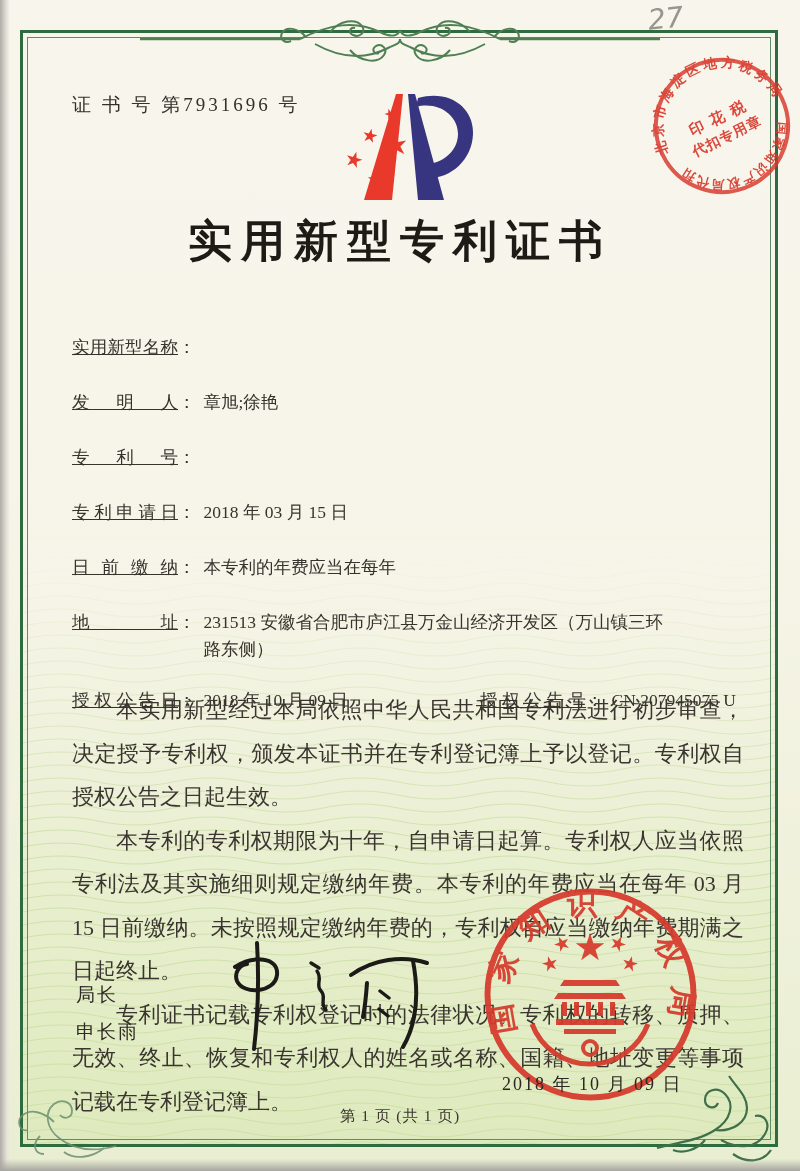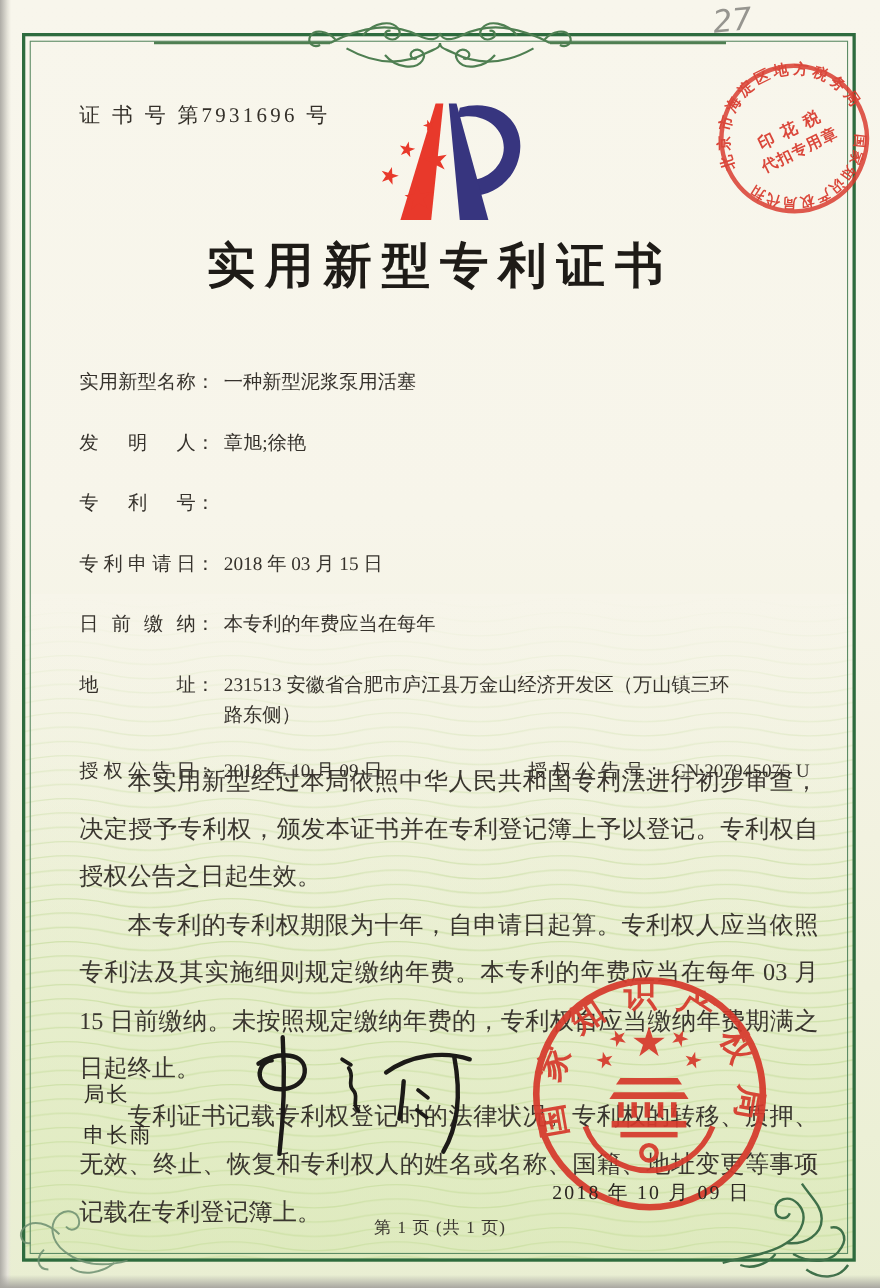--- a/index.html
+++ b/index.html
@@ -20,21 +20,21 @@
          letter-spacing:3px;}
   .pencil-note{position:absolute;left:648px;top:2px;font-size:28px;color:#96958f;
          font-style:italic;transform:rotate(-6deg);font-family:"DejaVu Sans",sans-serif;}
   .tax-stamp{position:absolute;left:646px;top:50px;width:152px;height:152px;
          transform:rotate(-26deg);opacity:.92;}
   .logo{position:absolute;left:322px;top:90px;}
   .title{position:absolute;left:0;top:212px;width:800px;text-align:center;
          font-size:44px;font-weight:700;color:#1e1b17;letter-spacing:9px;}
   .fields{position:absolute;left:72px;top:334px;right:55px;font-size:17.5px;color:#36322c;}
   .frow{display:flex;align-items:flex-start;margin-bottom:28px;line-height:27px;}
-  .flabel{display:inline-block;width:106px;text-align:justify;text-align-last:justify;flex:none;}
+  .flabel{display:inline-block;width:106px;text-align:justify;text-align-last:justify;flex:none;text-decoration:underline;}
   .fcolon{flex:none;margin-right:8px;}
   .fvalue{flex:none;}
   .addr-value{max-width:468px;}
   .grant-row{display:flex;align-items:flex-start;line-height:27px;margin-top:-4px;gap:16px;}
   .grant-left{display:flex;width:392px;flex:none;}
   .grant-right{display:flex;}
   .body-text{position:absolute;left:72px;top:688px;right:56px;font-size:22px;
          color:#3a362f;line-height:1.98;text-align:justify;}
   .body-text p{margin:0;text-indent:2em;}
   .sign-title{position:absolute;left:76px;top:982px;font-size:19px;color:#2e2a25;letter-spacing:2px;}
@@ -148,21 +148,20 @@
       <use href="#star" transform="translate(58,90) scale(1.25) rotate(-6)"></use>
     </g>
   </svg>
 
   <div class="title">实用新型专利证书</div>
 
   <div class="fields">
     <div class="frow">
       <span class="flabel">实用新型名称</span>
         <span class="fcolon">：</span>
-      <span class="fvalue">一种新型泥浆泵用活塞</span>
     </div>
     <div class="frow">
       <span class="flabel">发明人</span>
         <span class="fcolon">：</span>
       <span class="fvalue">章旭;徐艳</span>
     </div>
     <div class="frow">
       <span class="flabel">专利号</span>
         <span class="fcolon">：</span>
     </div>

